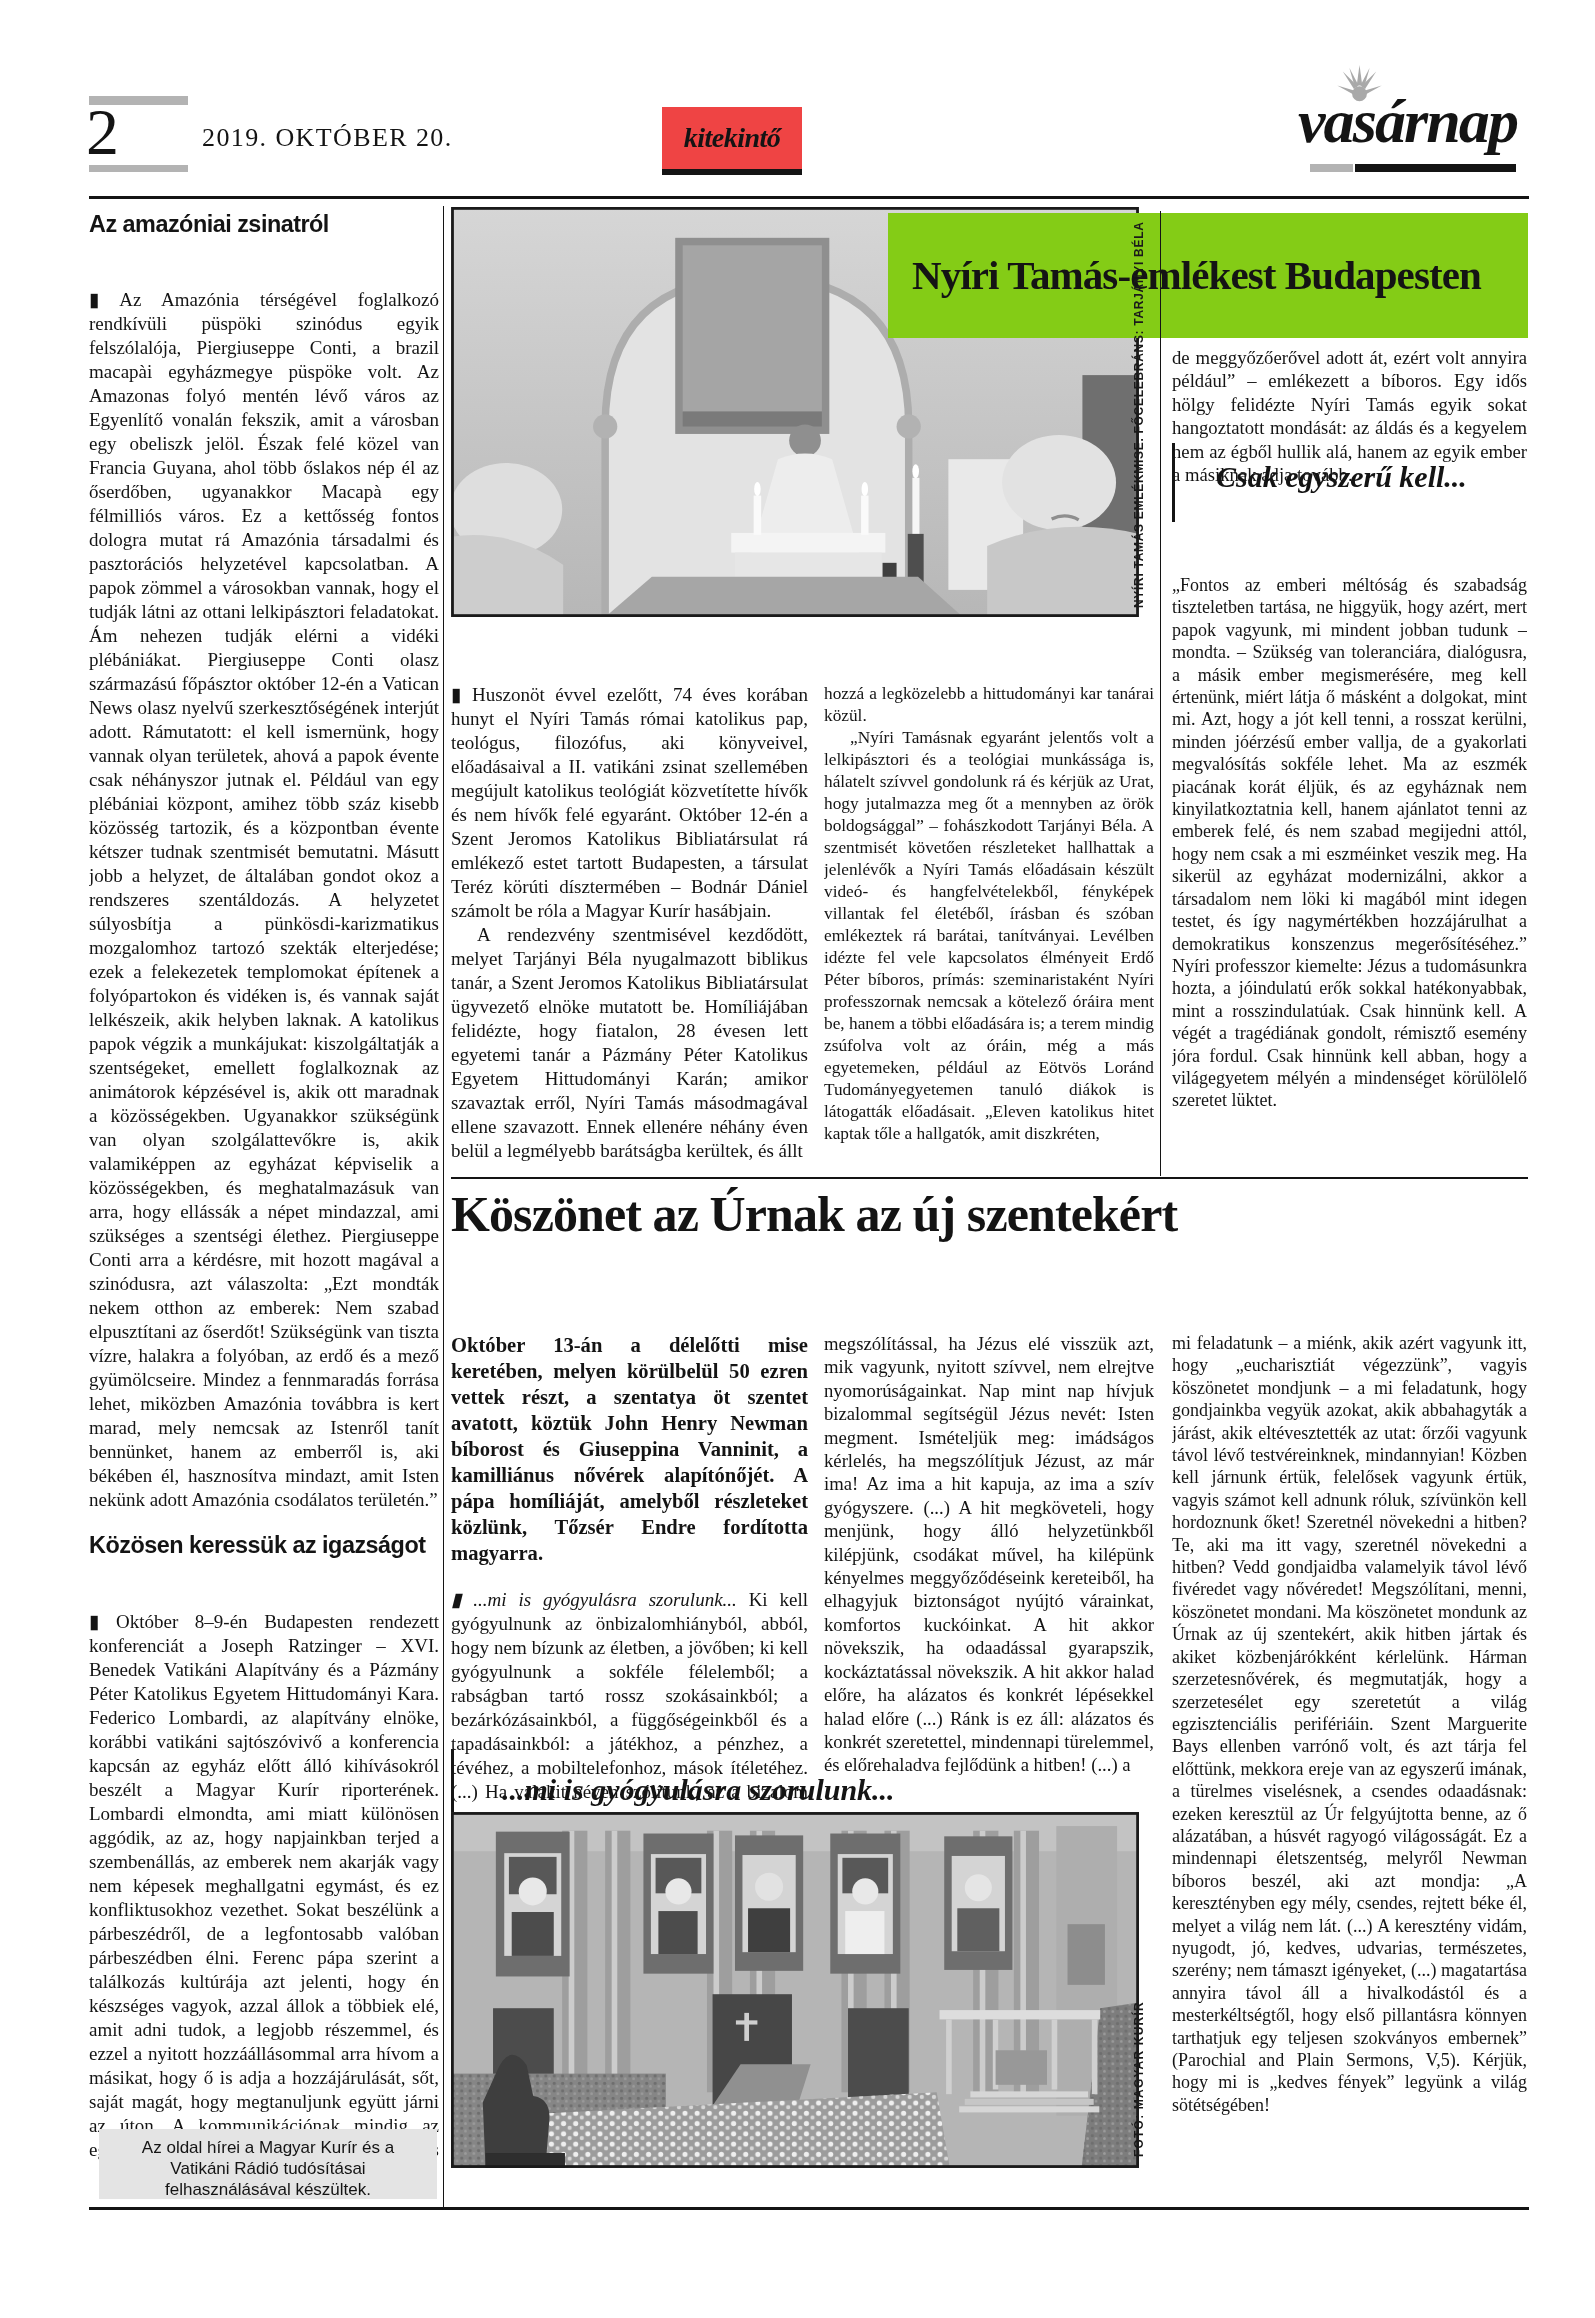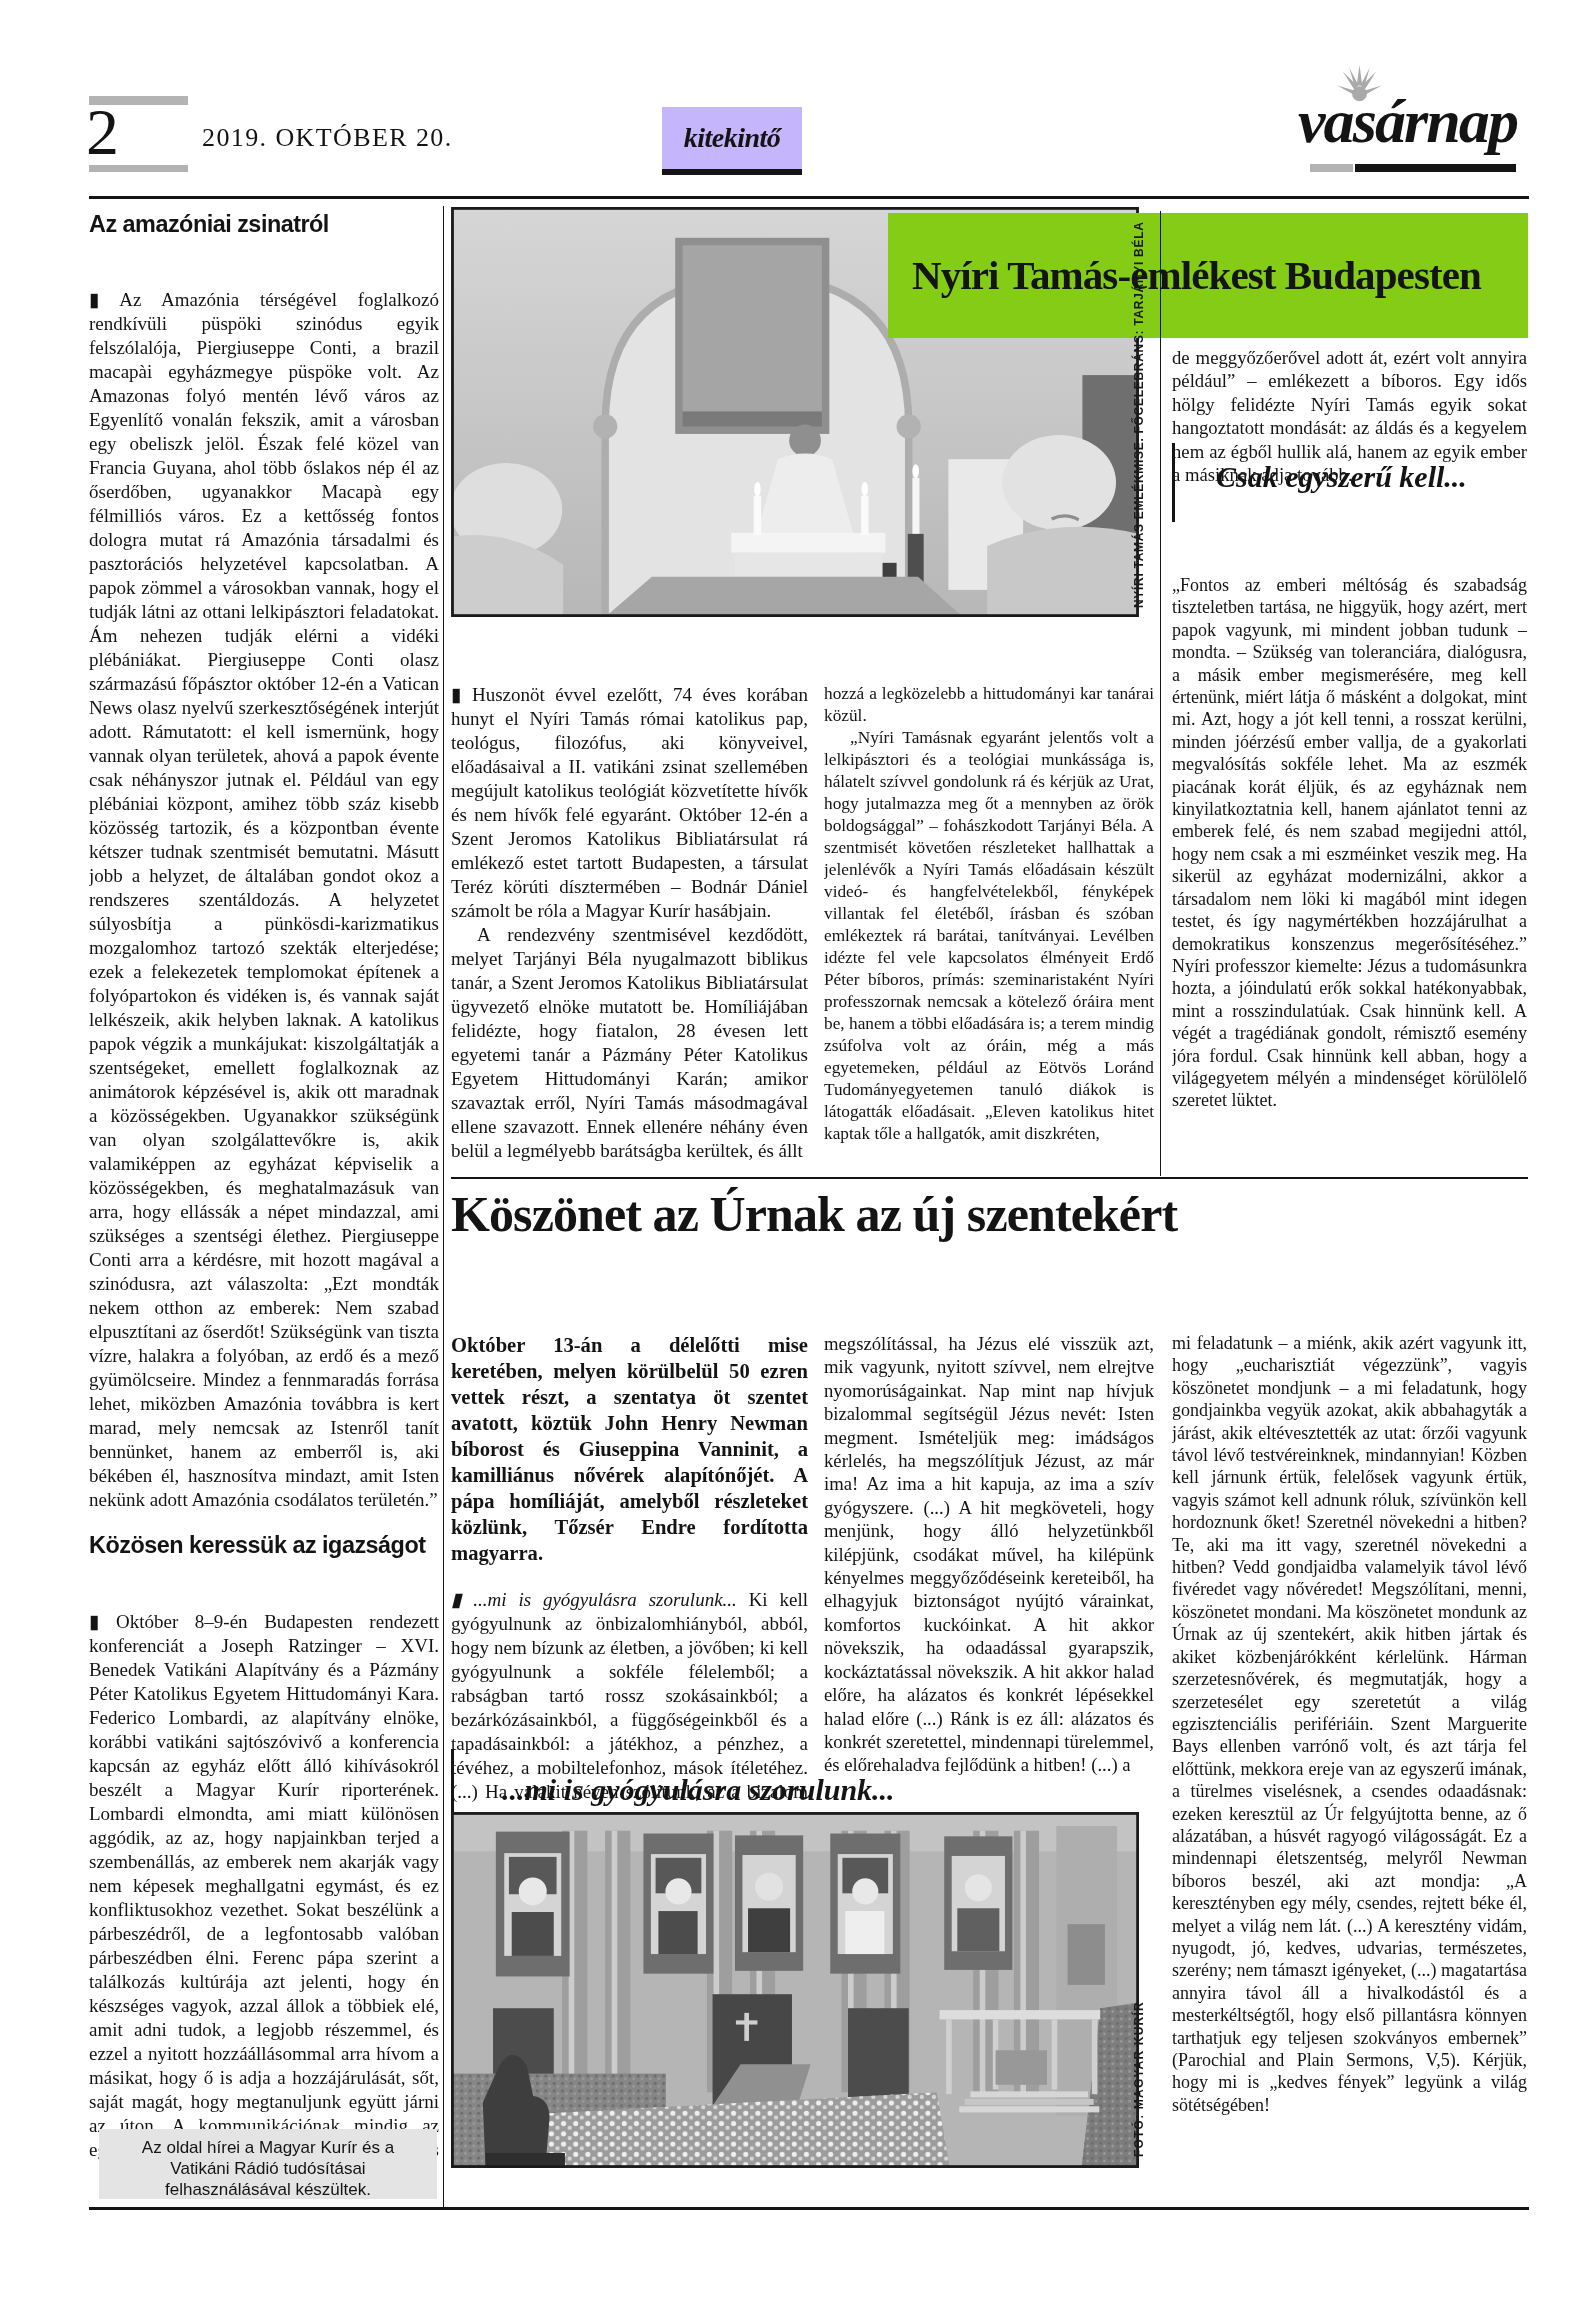--- a/index.html
+++ b/index.html
@@ -23,21 +23,21 @@
 </head>
 <body>
 
 <div id="page">
 
   <div class="abs gbar" style="left:89px;top:96px;width:99px;height:9.3px;"></div>
   <div class="abs" style="left:86px;top:99px;font-size:66px;line-height:1;">2</div>
   <div class="abs" style="left:202px;top:123px;font-weight:normal;font-size:26px;letter-spacing:1.4px;">2019. OKTÓBER 20.</div>
   <div class="abs gbar" style="left:89px;top:165px;width:99px;height:7px;"></div>
 
-  <div class="abs" style="left:662px;top:107px;width:140px;height:62px;background:#c4b5fd;display:flex;align-items:center;justify-content:center;">
+  <div class="abs" style="left:662px;top:107px;width:140px;height:62px;background:#ef4444;display:flex;align-items:center;justify-content:center;">
     <span style="font-style:italic;font-weight:bold;font-size:28px;letter-spacing:-0.5px;">kitekintő</span>
   </div>
   <div class="abs blkbar" style="left:662px;top:169px;width:140px;height:5.6px;"></div>
 
   <svg class="abs" style="left:1336px;top:65px;" width="47" height="38" viewBox="0 0 100 82">
     <g fill="#a9a9a9">
       <circle cx="50" cy="62" r="16"></circle>
       <path d="M50 0 L56 44 L44 44 Z"></path>
       <path d="M14 14 L46 46 L38 52 Z"></path>
       <path d="M86 14 L54 46 L62 52 Z"></path>

